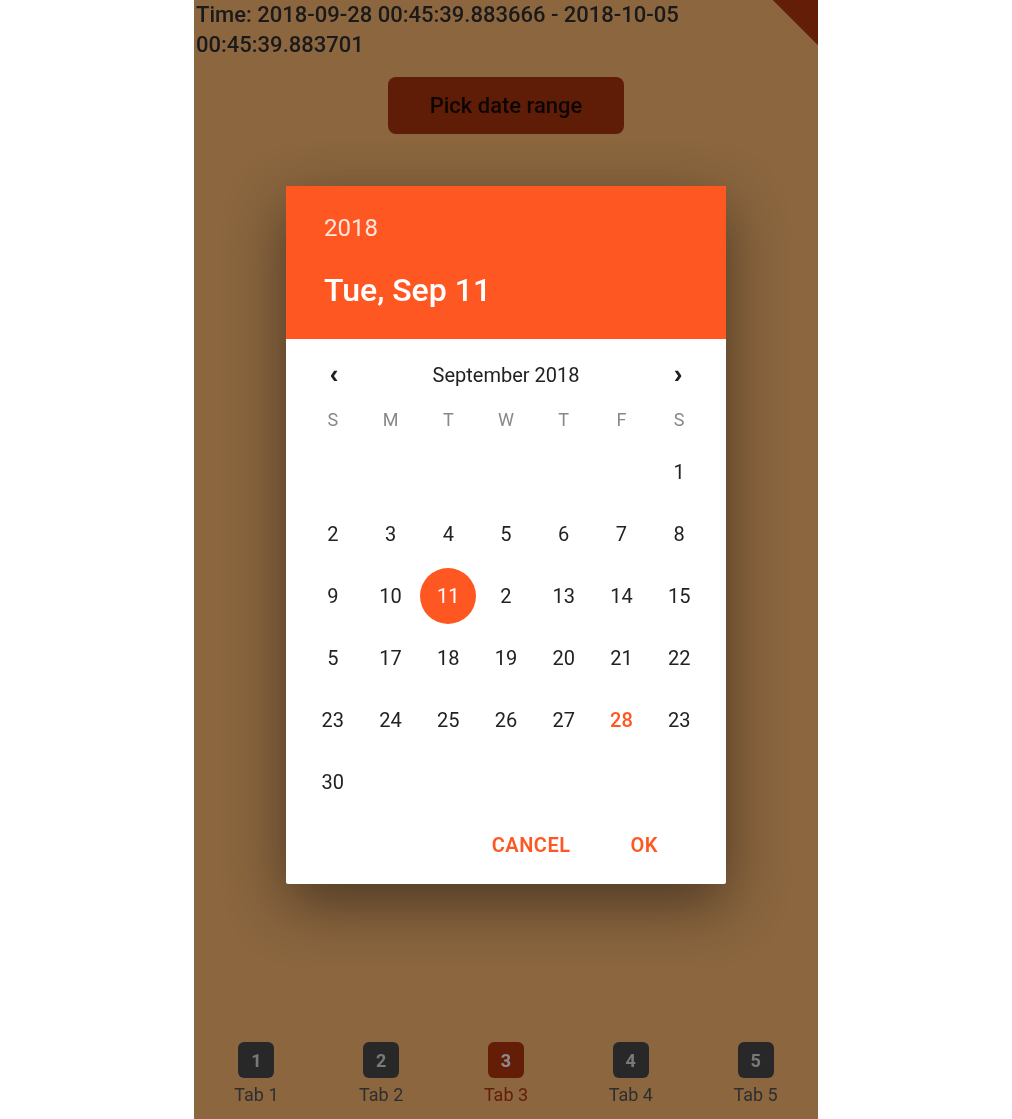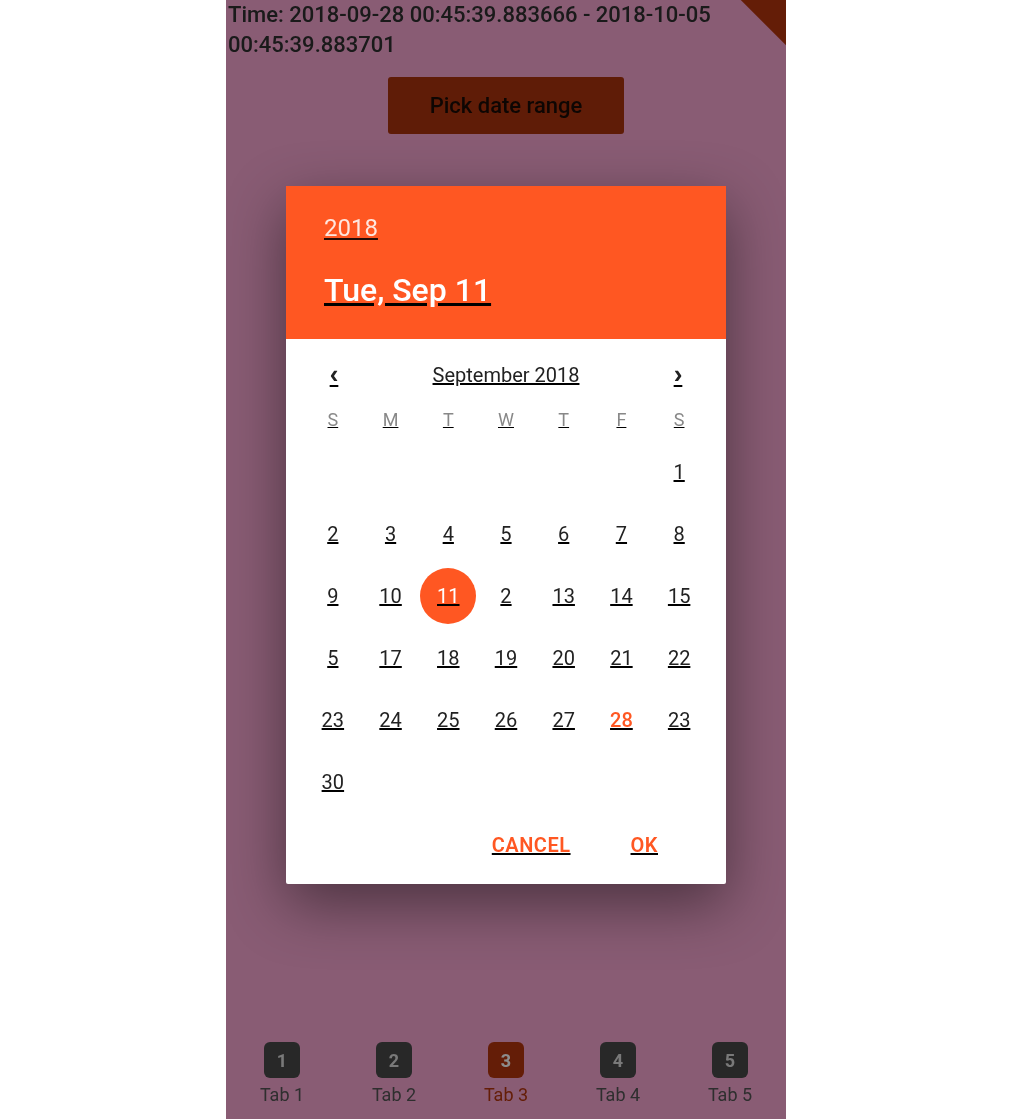--- a/index.html
+++ b/index.html
@@ -10,51 +10,51 @@
     --overlay:rgba(0,0,0,0.45);
     --page-bg:#fff;
   }
   *{box-sizing:border-box;font-family:-apple-system,BlinkMacSystemFont,"Segoe UI",Roboto,Helvetica,Arial,sans-serif;}
   body{
     margin:0;width:1012px;height:1119px;background:#fff;
     display:flex;align-items:flex-start;justify-content:center;
     overflow:hidden;
   }
   .device{
-    position:relative;width:560px;height:1119px;margin-top:0;
-    background:#f9a8d4;overflow:hidden;
+    position:relative;width:624px;height:1119px;margin-top:0;
+    background:#fdba74;overflow:hidden;
   }
   .corner-ribbon{
     position:absolute;top:-32px;right:-32px;width:64px;height:64px;
     background:var(--accent-dark);transform:rotate(45deg);
   }
   .bg-content{
     position:absolute;inset:0;padding:0 2px;color:#333;font-size:22px;
     filter:brightness(0.95);
   }
   .time-text{margin:0;line-height:1.35;font-weight:500;}
   .pick-btn-wrap{display:flex;justify-content:center;margin-top:18px;}
   .pick-btn{
     background:var(--accent-dark);color:#1c0d07;border:none;
-    padding:16px 42px;font-size:22px;font-weight:500;border-radius:3px;
+    padding:16px 42px;font-size:22px;font-weight:500;border-radius:8px;
   }
   .tabbar{
     position:absolute;left:0;right:0;bottom:14px;
     display:flex;justify-content:space-around;align-items:flex-end;
   }
   .tab{display:flex;flex-direction:column;align-items:center;gap:6px;font-size:18px;color:#555;}
   .tab .badge{
     width:36px;height:36px;border-radius:6px;background:#4a4a4a;color:#ddd;
     display:flex;align-items:center;justify-content:center;font-weight:700;font-size:18px;
   }
   .tab.active{color:var(--accent-dark);}
   .tab.active .badge{background:var(--accent-dark);color:#fff;}
   .overlay{
     position:absolute;inset:0;background:var(--overlay);
-    display:flex;align-items:center;justify-content:center;text-decoration:underline;
+    display:flex;align-items:center;justify-content:center;
   }
   .dialog{
     width:440px;background:#fff;border-radius:2px;
     box-shadow:0 20px 60px rgba(0,0,0,0.45);
     position:relative;top:-25px;
   }
   .dialog-header{
     background:var(--accent);color:#fff;padding:28px 38px 30px;
   }
   .hdr-year{font-size:24px;opacity:.85;font-weight:400;}

